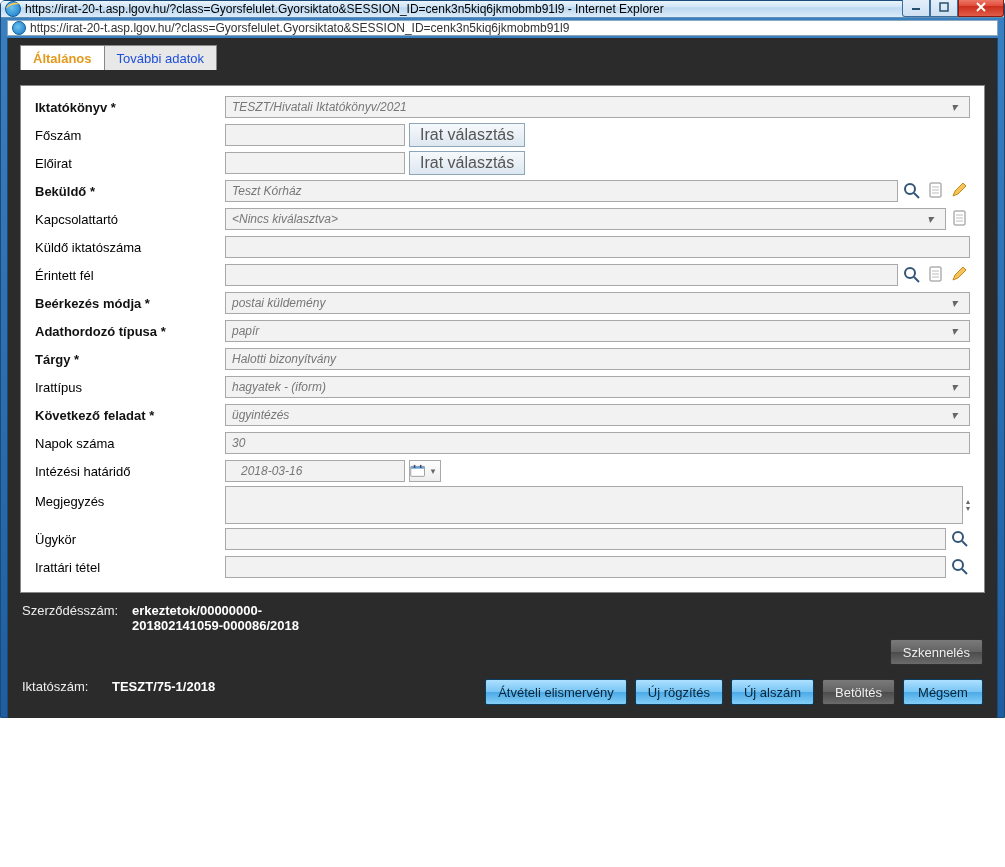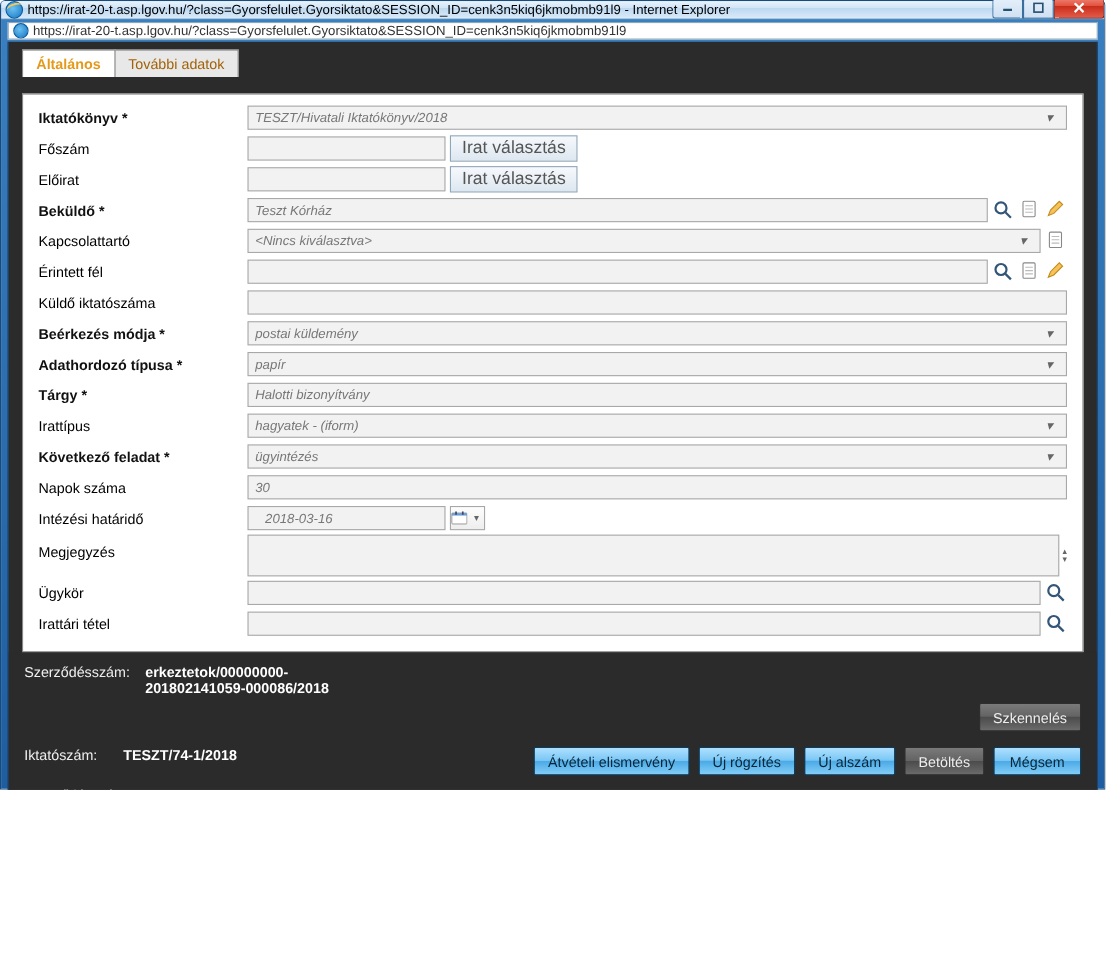--- a/index.html
+++ b/index.html
@@ -40,21 +40,21 @@
     background:radial-gradient(circle at 40% 40%,#6cc1f0,#1576c4);
     border-radius:50%; border:1px solid #0a5ca0;}
   
   .client { flex:1; margin:0 6px 6px; background:#2b2b2b; 
     border:1px solid #1a4a7a; border-top:none; display:flex; flex-direction:column;}
 
   
   .tab-row { display:flex; padding:6px 12px 16px; gap:0; }
   .tab { padding:5px 12px 4px; font-size:13px;
     border:1px solid #888; border-bottom:none; background:#e8e8e8;
-    color:#a16207; position:relative; top:1px;}
+    color:#1d4ed8; position:relative; top:1px;}
   .tab.active{ background:#fff; color:#e39a1c; font-weight:bold;
     z-index:2;}
   .tab + .tab { margin-left:-1px;}
 
   
   .panel { flex:0 0 auto; background:#fff; margin:0 12px 0 12px; 
     border:1px solid #888; padding:8px 14px 10px; }
   .form-row { display:flex; align-items:center; min-height:26px; margin-bottom:2px;}
   .lbl { width:190px; color:#000000; font-size:13px;}
   .lbl.req { font-weight:bold; color:#111;}
@@ -172,21 +172,21 @@
      <div class="tab active">Általános</div>
      <div class="tab">További adatok</div>
    </div>
 
    <div class="panel">
 
     <div class="form-row">
       <div class="lbl req">Iktatókönyv *</div>
       <div class="fld">
         <div class="sel">
-          <span>TESZT/Hivatali Iktatókönyv/2018</span>
+          <span>TESZT/Hivatali Iktatókönyv/2021</span>
           <span class="chev">▾</span>
         </div>
       </div>
     </div>
 
     <div class="form-row">
       <div class="lbl">Főszám</div>
       <div class="fld">
         <input class="txt short" value="" style="">
         <button class="btn-small">Irat választás</button>
@@ -232,46 +232,46 @@
         </div>
         <span class="micro-ico">
               <svg viewBox="0 0 18 18">
                 <use href="#i-doc"></use>
               </svg>
             </span>
       </div>
     </div>
 
     <div class="form-row">
-      <div class="lbl">Érintett fél</div>
-      <div class="fld">
-        <input class="txt" value="" style="">
-        <span class="micro-ico">
-              <svg viewBox="0 0 18 18">
-                <use href="#i-search"></use>
-              </svg>
-            </span>
-        <span class="micro-ico">
-              <svg viewBox="0 0 18 18">
-                <use href="#i-doc"></use>
-              </svg>
-            </span>
-        <span class="micro-ico">
-              <svg viewBox="0 0 18 18">
-                <use href="#i-edit"></use>
-              </svg>
-            </span>
-      </div>
-    </div>
-
-    <div class="form-row">
       <div class="lbl">Küldő iktatószáma</div>
       <div class="fld">
             <input class="txt" value="" style="">
           </div>
+    </div>
+
+    <div class="form-row">
+      <div class="lbl">Érintett fél</div>
+      <div class="fld">
+        <input class="txt" value="" style="">
+        <span class="micro-ico">
+              <svg viewBox="0 0 18 18">
+                <use href="#i-search"></use>
+              </svg>
+            </span>
+        <span class="micro-ico">
+              <svg viewBox="0 0 18 18">
+                <use href="#i-doc"></use>
+              </svg>
+            </span>
+        <span class="micro-ico">
+              <svg viewBox="0 0 18 18">
+                <use href="#i-edit"></use>
+              </svg>
+            </span>
+      </div>
     </div>
 
     <div class="form-row">
       <div class="lbl req">Beérkezés módja *</div>
       <div class="fld">
         <div class="sel">
           <span>postai küldemény</span>
           <span class="chev">▾</span>
         </div>
       </div>
@@ -387,21 +387,21 @@
        <div class="footer-left"></div>
        <div class="btn-row" style="margin-left:auto;">
          <button class="fbtn grey">Szkennelés</button>
        </div>
      </div>
 
      <div class="footer-top" style="margin-top:8px;">
        <div class="footer-left">
          <div class="footer-line">
            <span class="footer-lbl" style="width:90px;">Iktatószám:</span>
-           <span class="footer-val">TESZT/74-1/2018</span>
+           <span class="footer-val">TESZT/75-1/2018</span>
          </div>
        </div>
        <div class="btn-row">
          <button class="fbtn">Átvételi elismervény</button>
          <button class="fbtn">Új rögzítés</button>
          <button class="fbtn">Új alszám</button>
          <button class="fbtn grey">Betöltés</button>
          <button class="fbtn" style="min-width:80px;">Mégsem</button>
        </div>
      </div>

